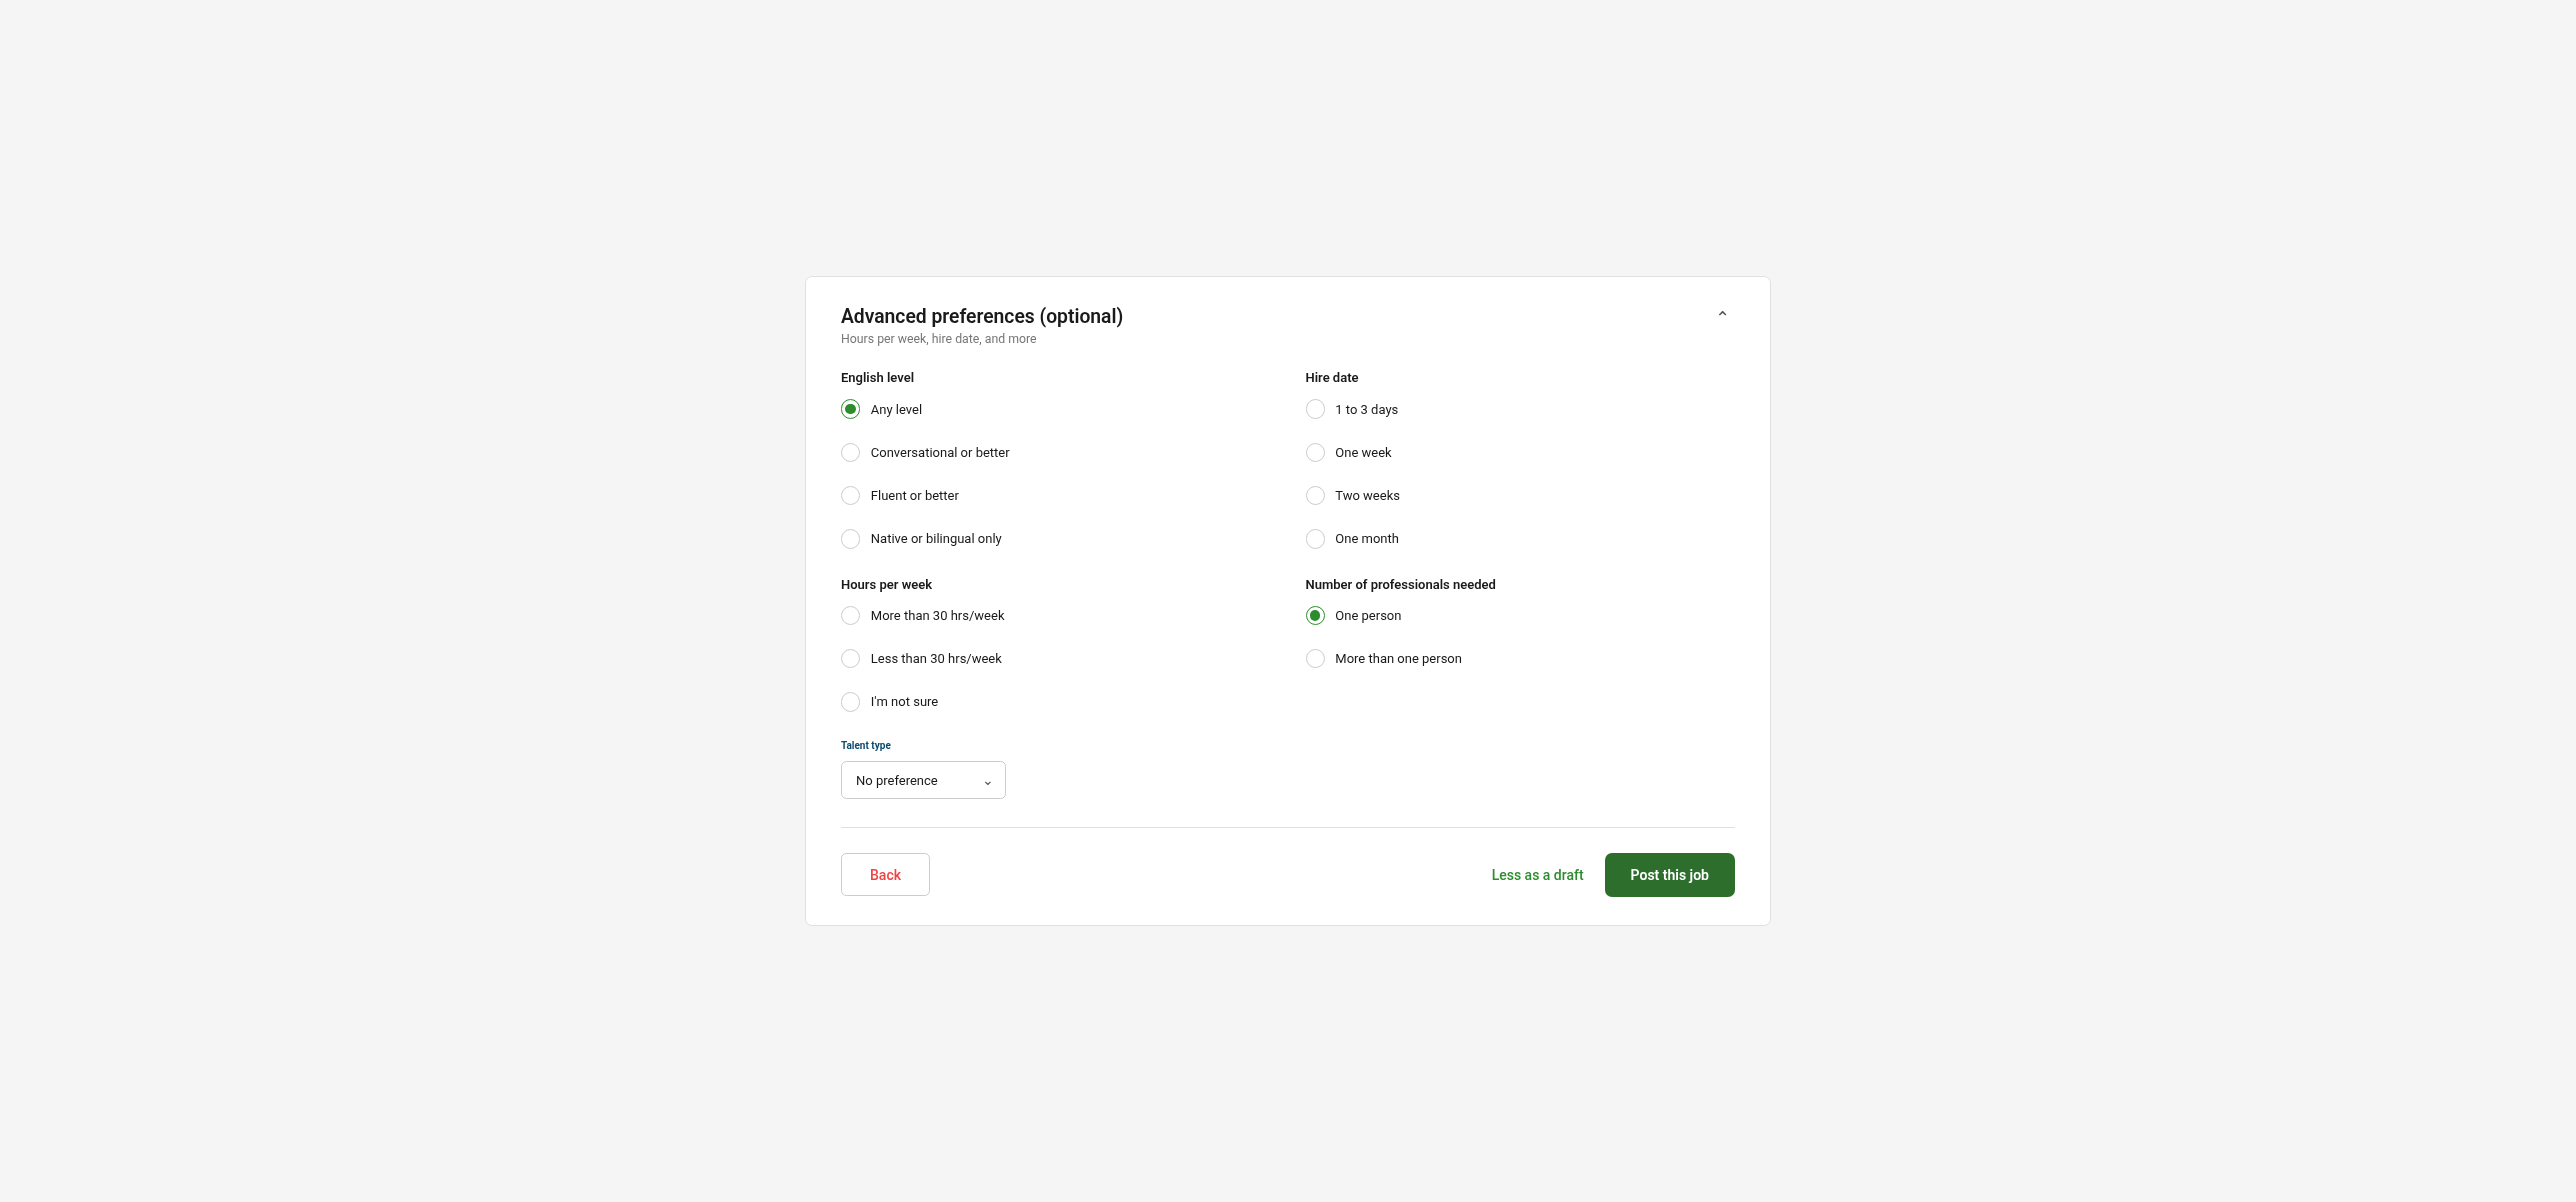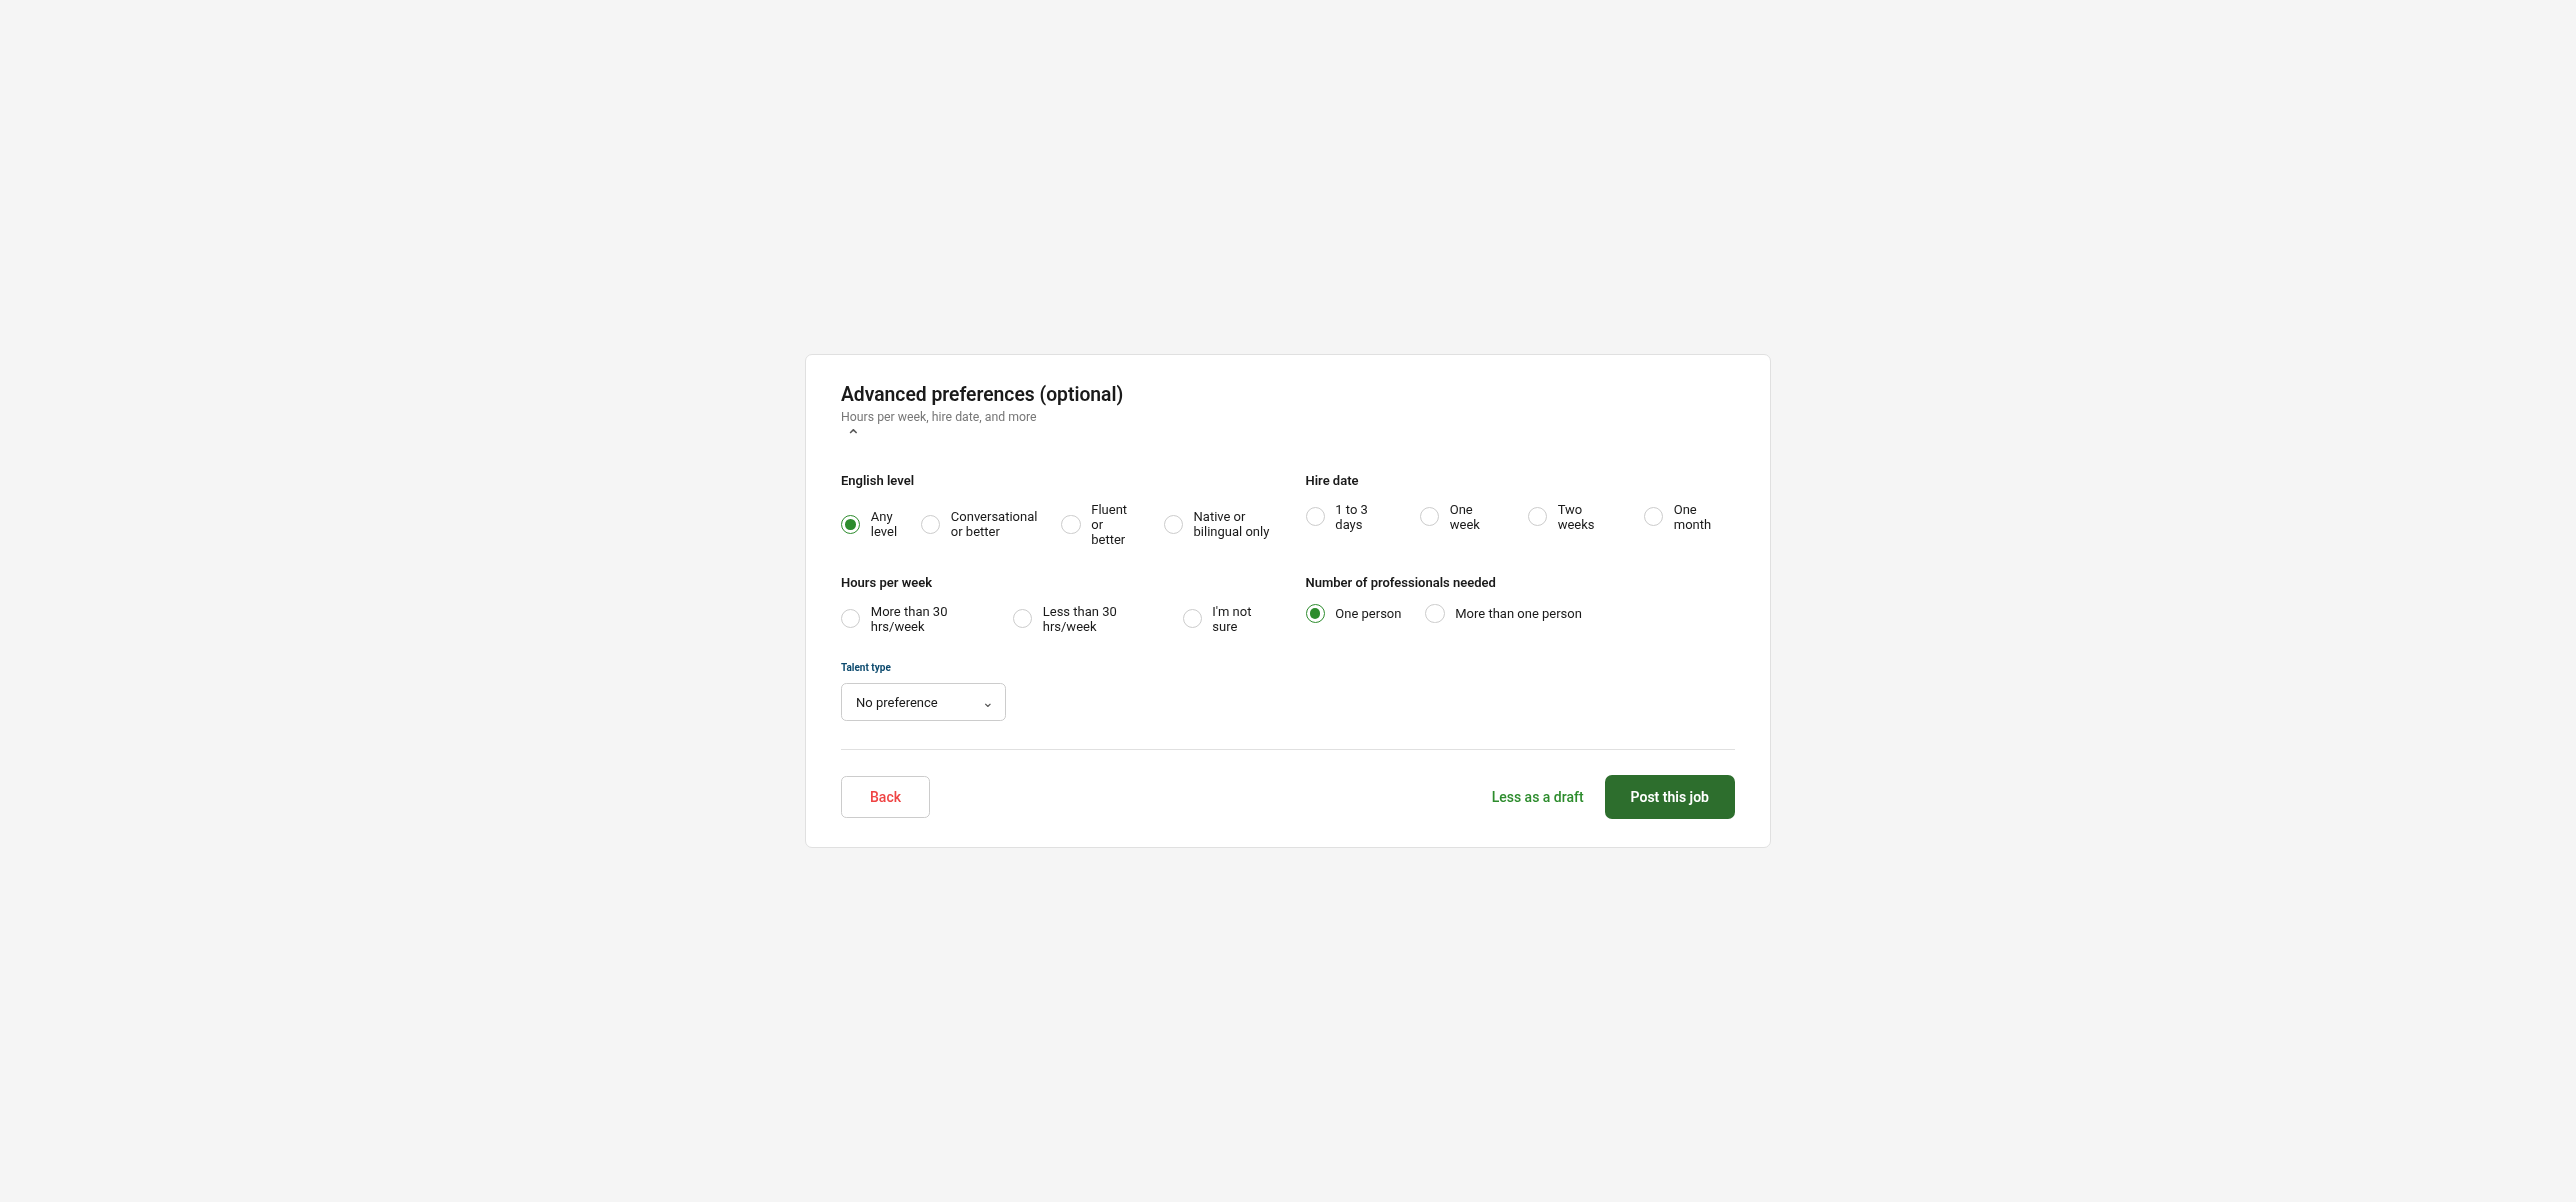--- a/index.html
+++ b/index.html
@@ -25,21 +25,20 @@
       width: 100%;
       max-width: 966px;
       padding: 28px 35px 28px 35px;
     }
 
     .section-header {
       display: flex;
       justify-content: space-between;
       align-items: flex-start;
       margin-bottom: 24.6px;
-      flex-direction: column;
     }
 
     .section-title {
       font-size: 19.3px;
       font-weight: 600;
       color: #1a1a1a;
       margin-bottom: 3.5px;
     }
 
     .section-subtitle {
@@ -67,21 +66,21 @@
 
     .field-group-title {
       font-size: 13px;
       font-weight: 600;
       color: #1a1a1a;
       margin-bottom: 14px;
     }
 
     .radio-group {
       display: flex;
-      flex-direction: row;
+      flex-direction: column;
       gap: 24px;
     }
 
     .radio-item {
       display: flex;
       align-items: center;
       gap: 10.5px;
       cursor: pointer;
     }
 

